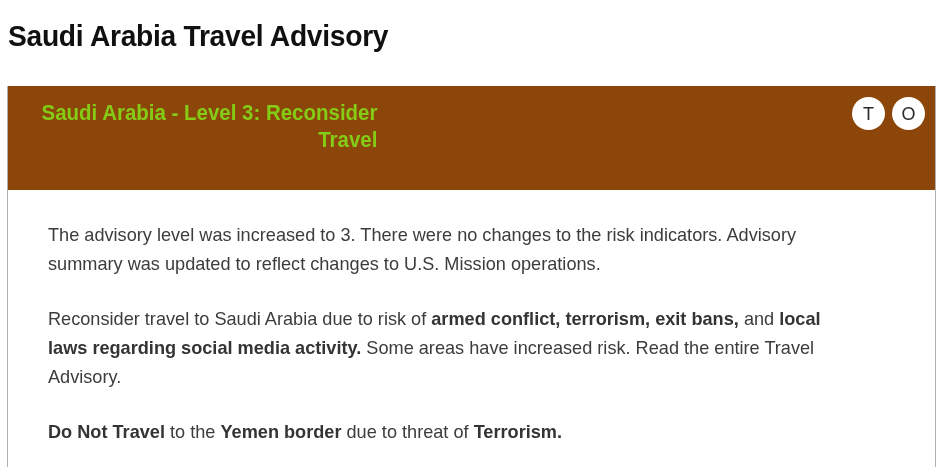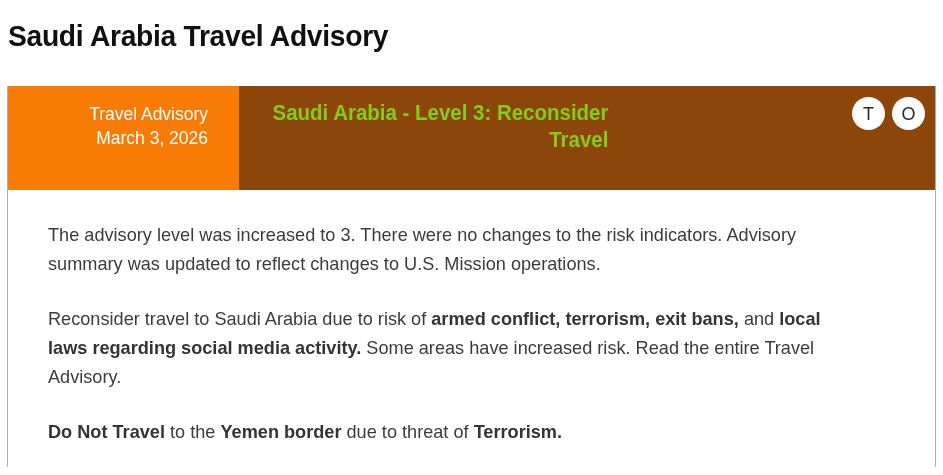--- a/index.html
+++ b/index.html
@@ -155,24 +155,20 @@
 <body>
 
 <div class="page">
 
   <h1 class="page-title">Saudi Arabia Travel Advisory</h1>
 
   <div class="advisory-card">
 
     <div class="advisory-header">
 
-      <div class="header-date-block">
-        <span class="line">Travel Advisory</span>
-        <span class="line">March 3, 2026</span>
-      </div>
 
       <div class="header-title-block">
         <h2 class="advisory-title">Saudi Arabia - Level 3: Reconsider Travel</h2>
       </div>
 
       <div class="header-actions">
         <div class="circle-btn">T</div>
         <div class="circle-btn">O</div>
       </div>
 

